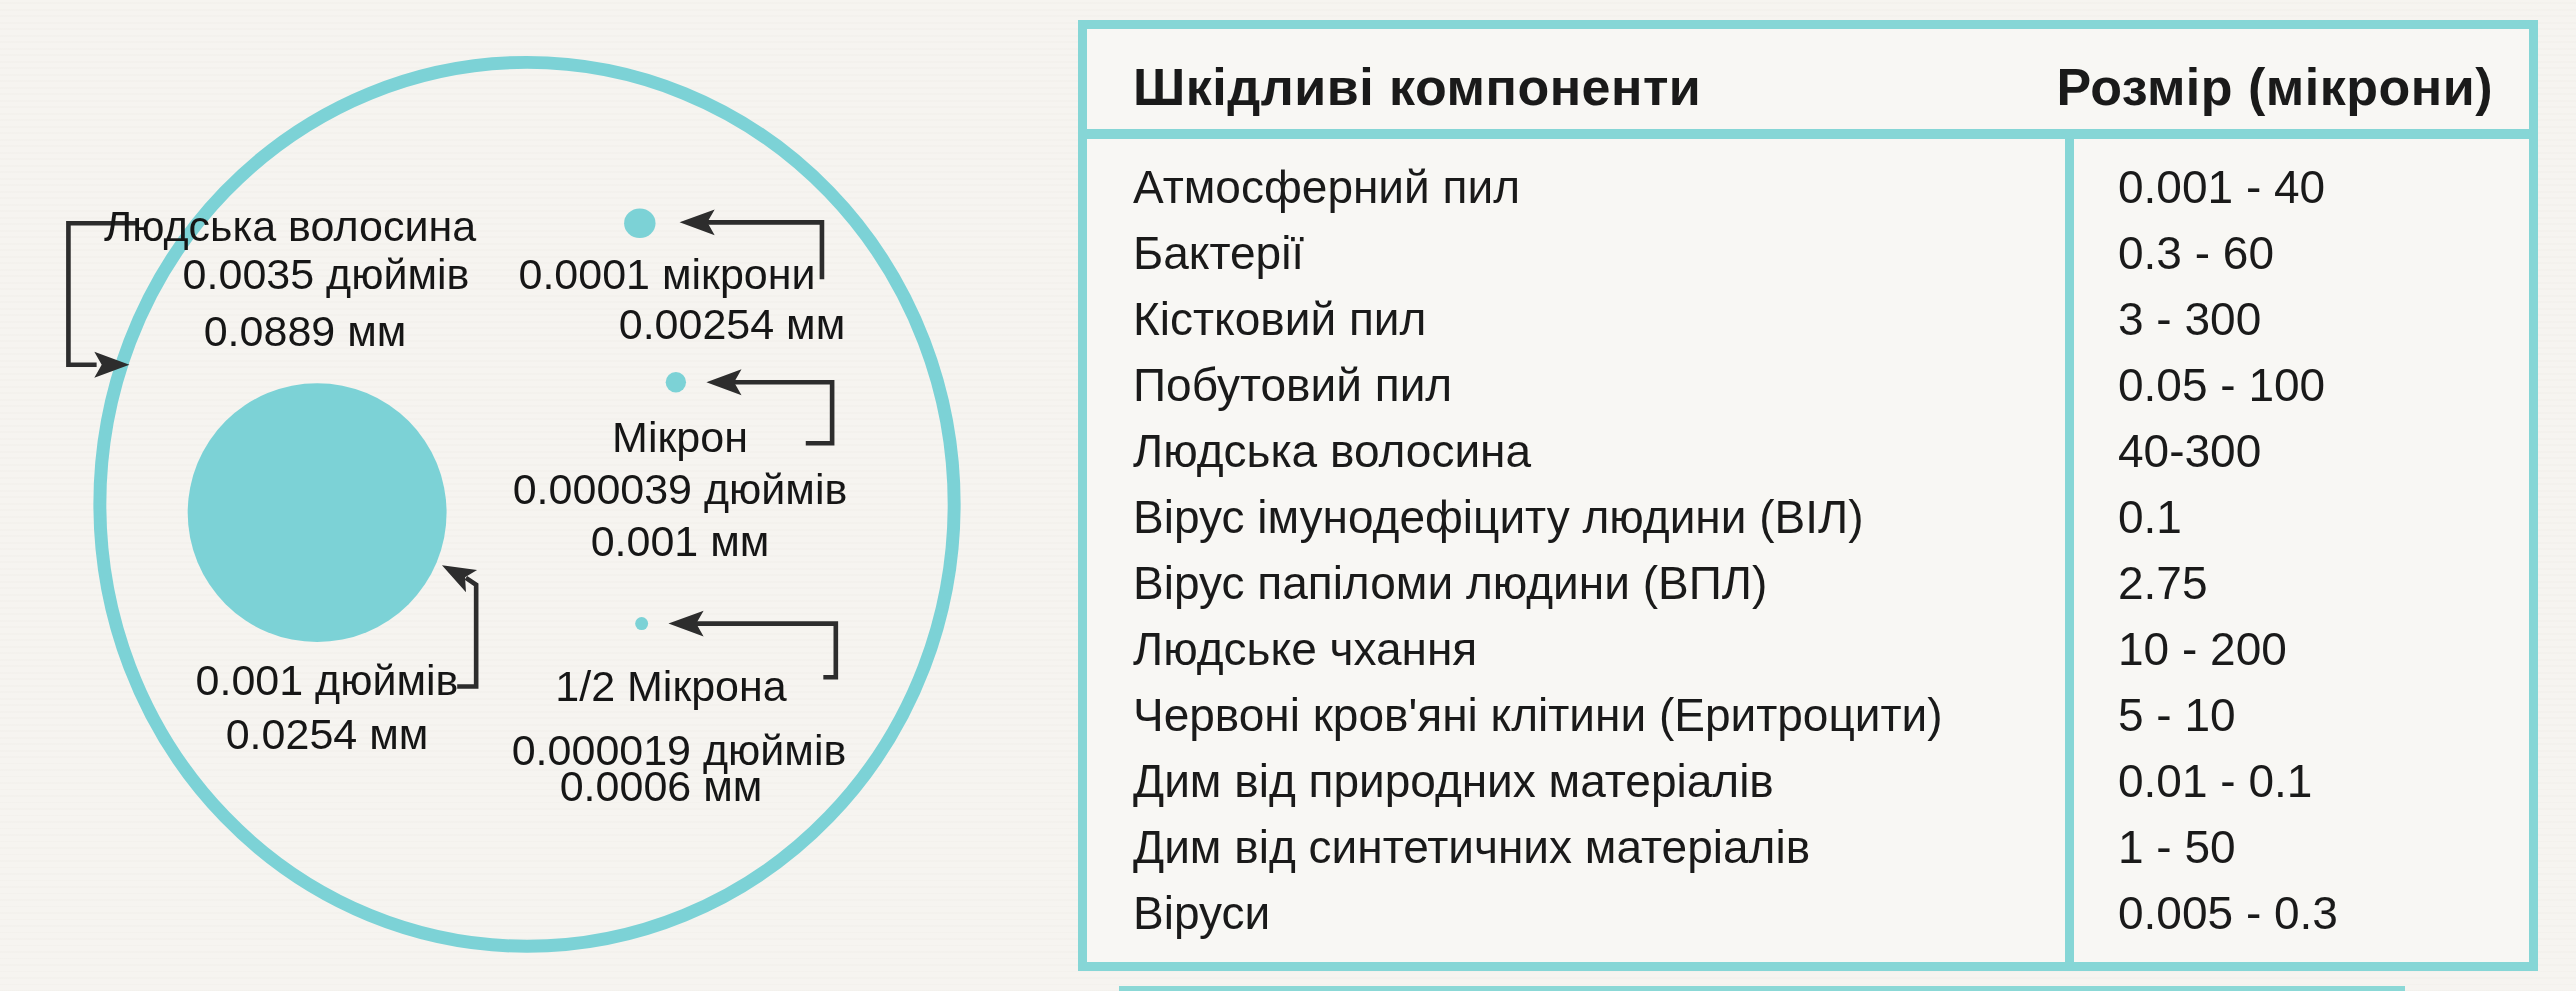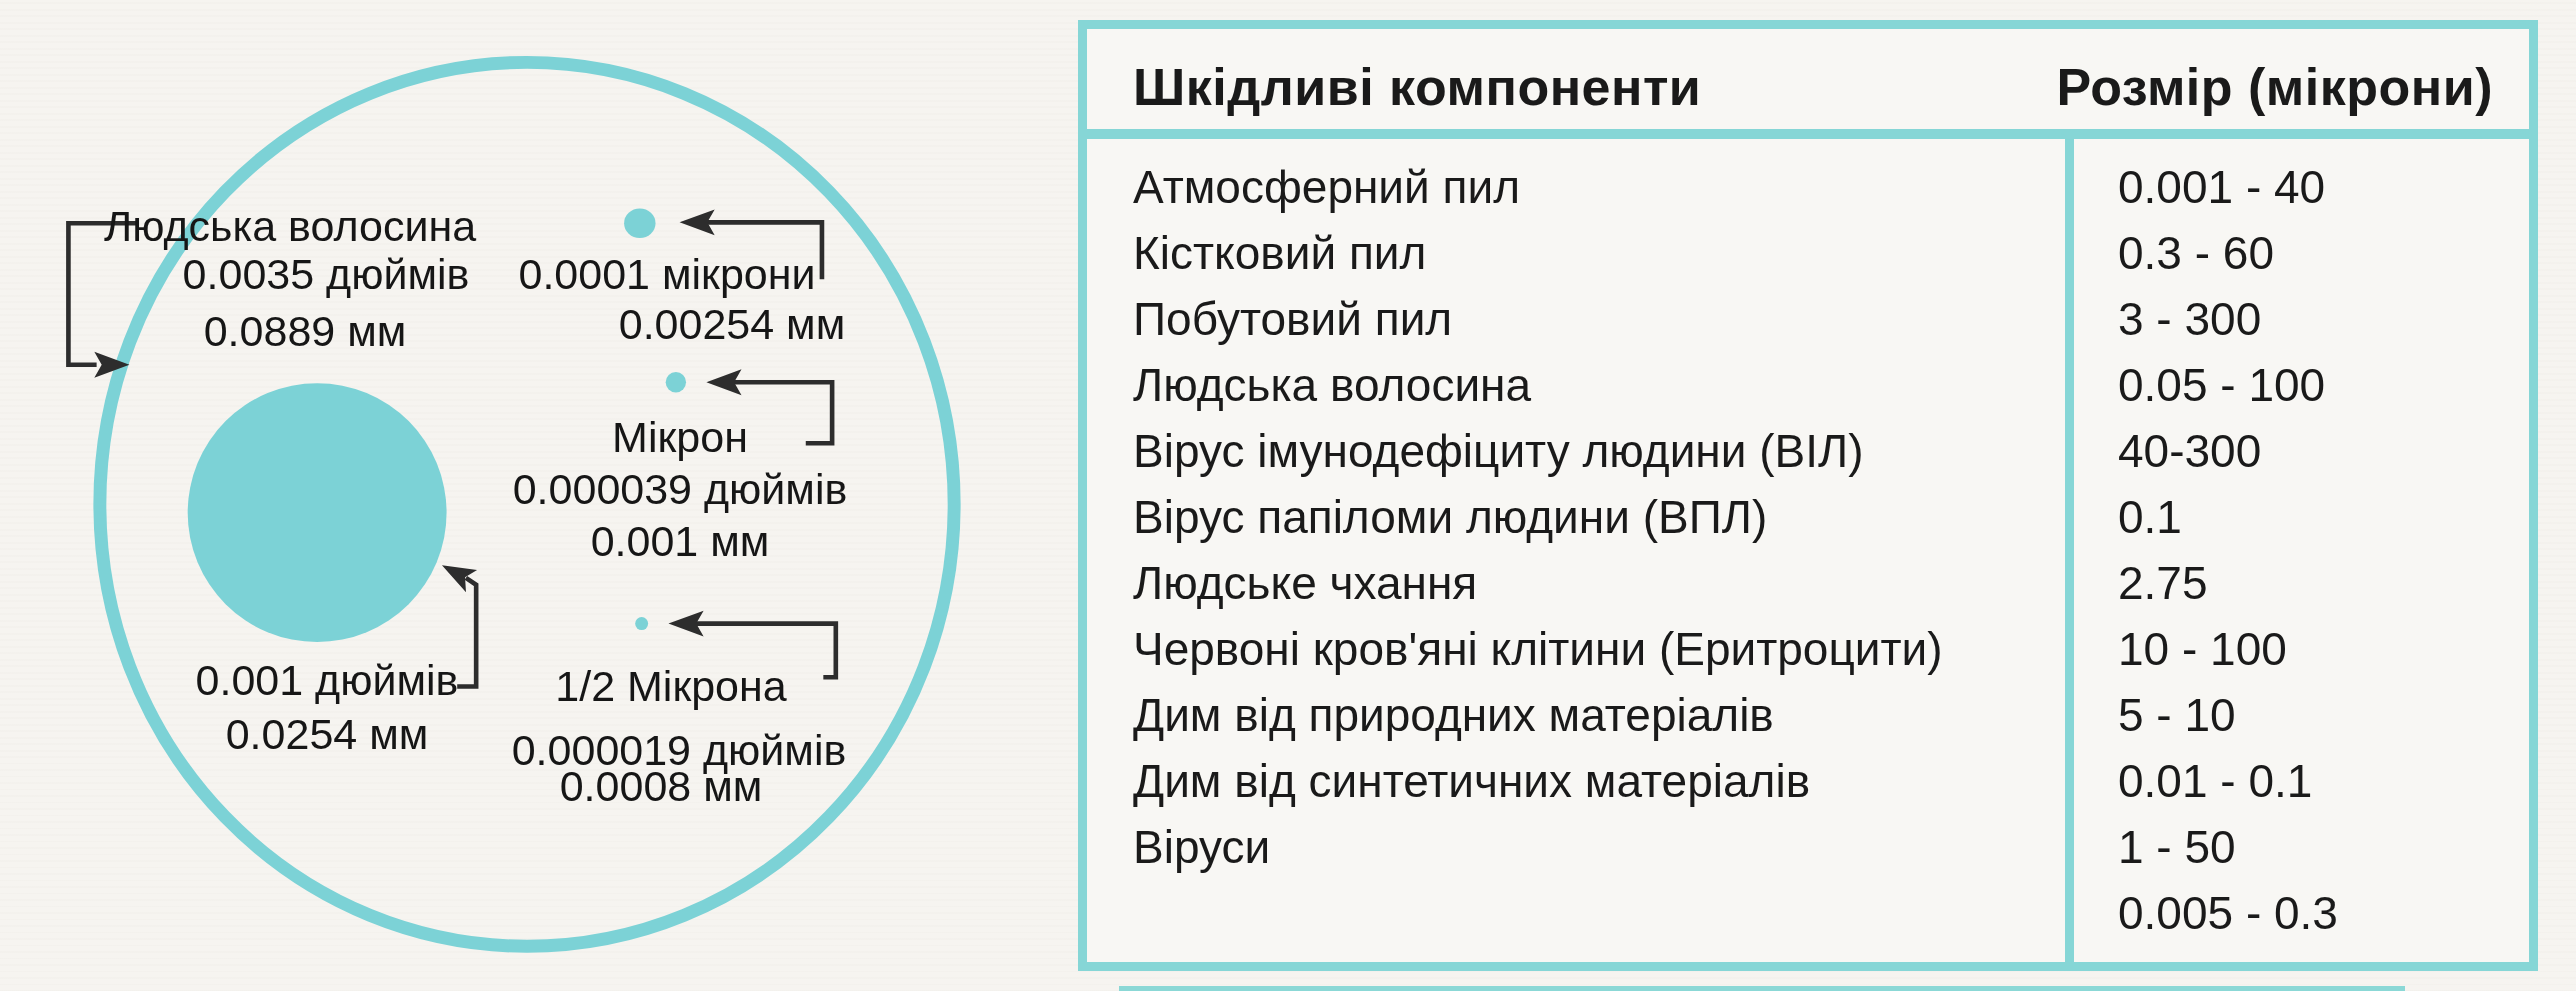--- a/index.html
+++ b/index.html
@@ -129,54 +129,55 @@
 
     <div class="dlabel" style="left:680px;top:414px;">Мікрон</div>
     <div class="dlabel" style="left:680px;top:466px;">0.000039 дюймів</div>
     <div class="dlabel" style="left:680px;top:518px;">0.001 мм</div>
 
     <div class="dlabel" style="left:327px;top:657px;">0.001 дюймів</div>
     <div class="dlabel" style="left:327px;top:711px;text-align:right;">0.0254 мм</div>
 
     <div class="dlabel" style="left:671px;top:663px;">1/2 Мікрона</div>
     <div class="dlabel" style="left:679px;top:711px;margin-top:16px;">0.000019 дюймів</div>
-    <div class="dlabel" style="left:661px;top:763px;">0.0008 мм</div>
+    <div class="dlabel" style="left:661px;top:763px;">0.0006 мм</div>
   </div>
 
   <div class="ptable">
     <div class="header">
       <div class="h-left">Шкідливі компоненти</div>
       <div class="h-right">Розмір (мікрони)</div>
     </div>
     <div class="hsep"></div>
     <div class="vdivider"></div>
 
     <div class="col names">
       <div class="cell">Атмосферний пил</div>
+      <div class="cell">Бактерії</div>
       <div class="cell">Кістковий пил</div>
       <div class="cell">Побутовий пил</div>
       <div class="cell">Людська волосина</div>
       <div class="cell">Вірус імунодефіциту людини (ВІЛ)</div>
       <div class="cell">Вірус папіломи людини (ВПЛ)</div>
       <div class="cell">Людське чхання</div>
       <div class="cell">Червоні кров'яні клітини (Еритроцити)</div>
       <div class="cell">Дим від природних матеріалів</div>
       <div class="cell">Дим від синтетичних матеріалів</div>
       <div class="cell">Віруси</div>
     </div>
 
     <div class="col sizes">
       <div class="cell">0.001 - 40</div>
       <div class="cell">0.3 - 60</div>
       <div class="cell">3 - 300</div>
       <div class="cell">0.05 - 100</div>
       <div class="cell">40-300</div>
       <div class="cell">0.1</div>
       <div class="cell">2.75</div>
-      <div class="cell">10 - 100</div>
+      <div class="cell">10 - 200</div>
       <div class="cell">5 - 10</div>
       <div class="cell">0.01 - 0.1</div>
       <div class="cell">1 - 50</div>
       <div class="cell">0.005 - 0.3</div>
     </div>
   </div>
 
   <div class="bottom-strip"></div>
 </div>
 

